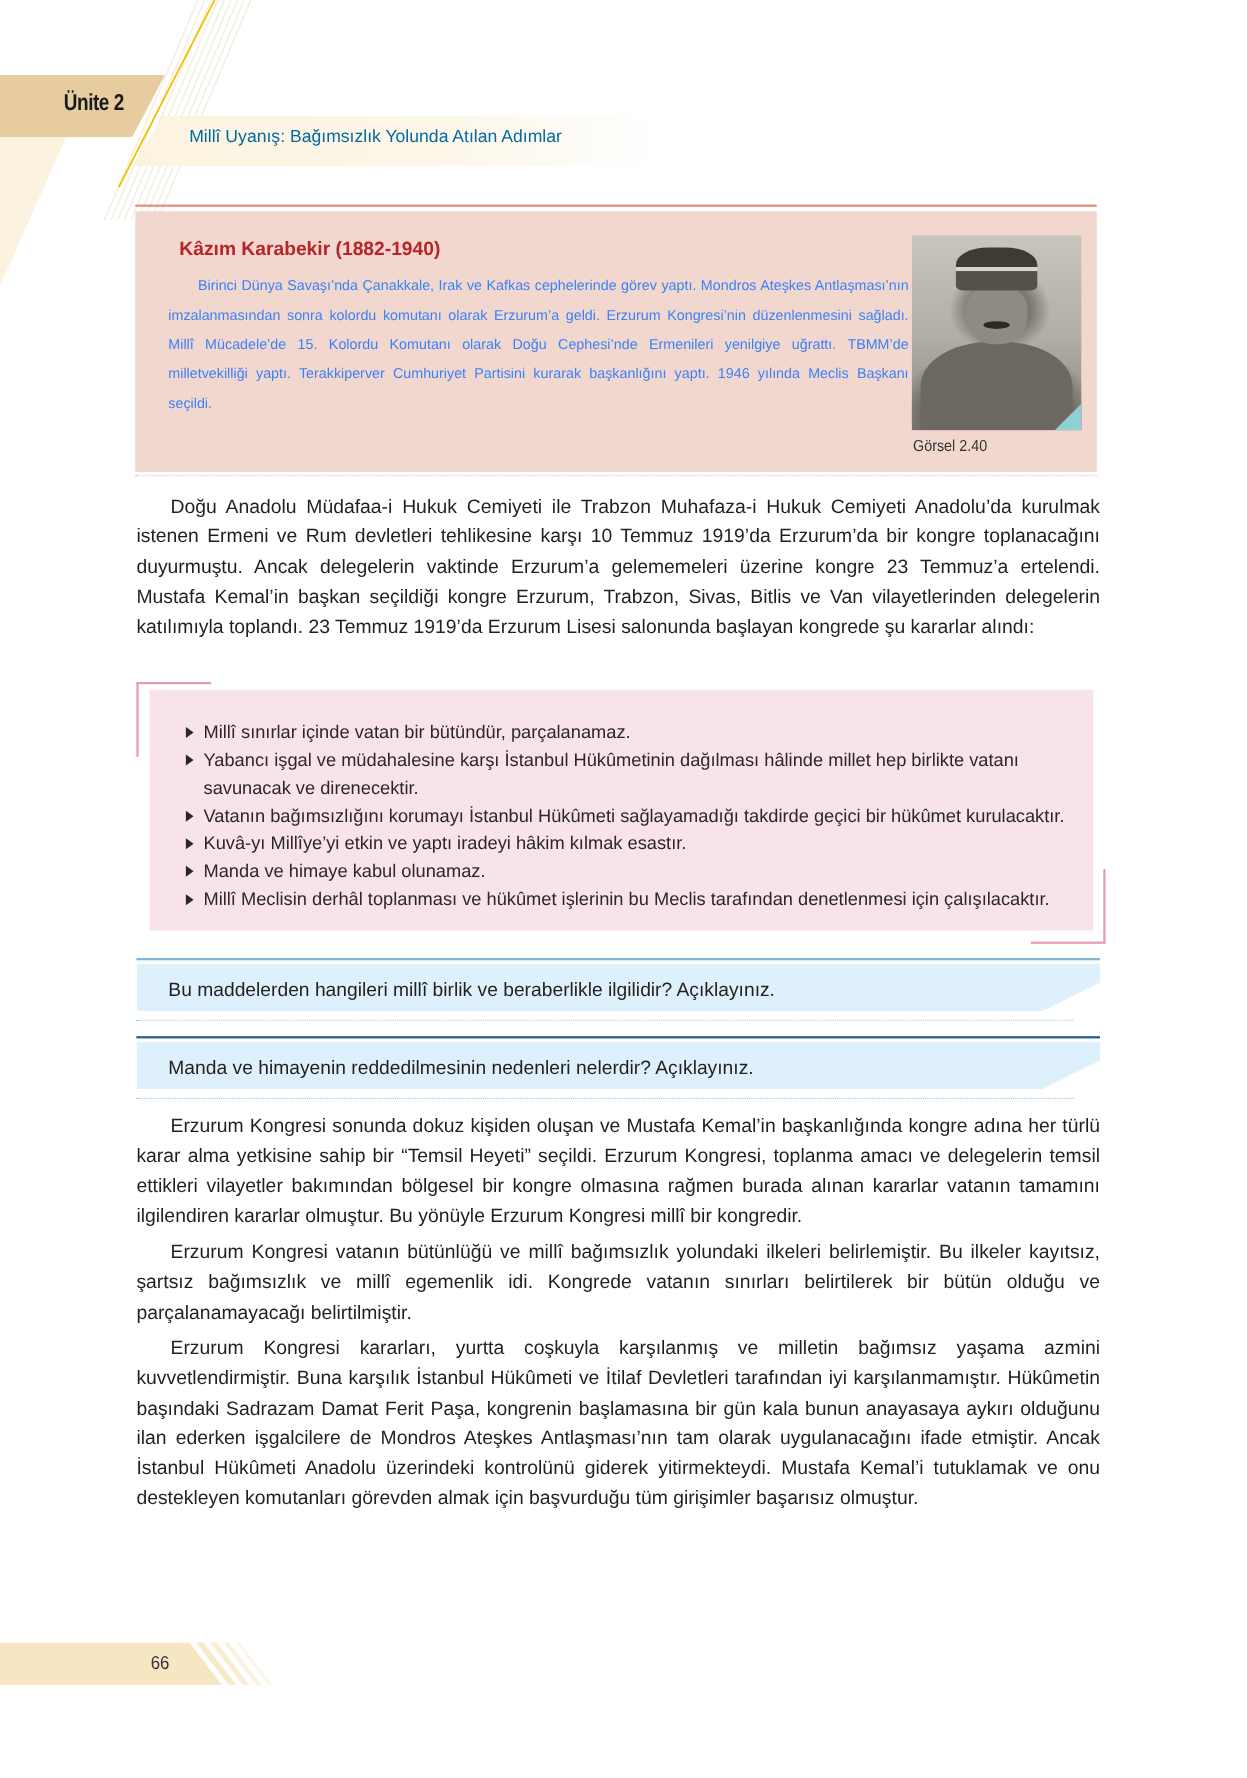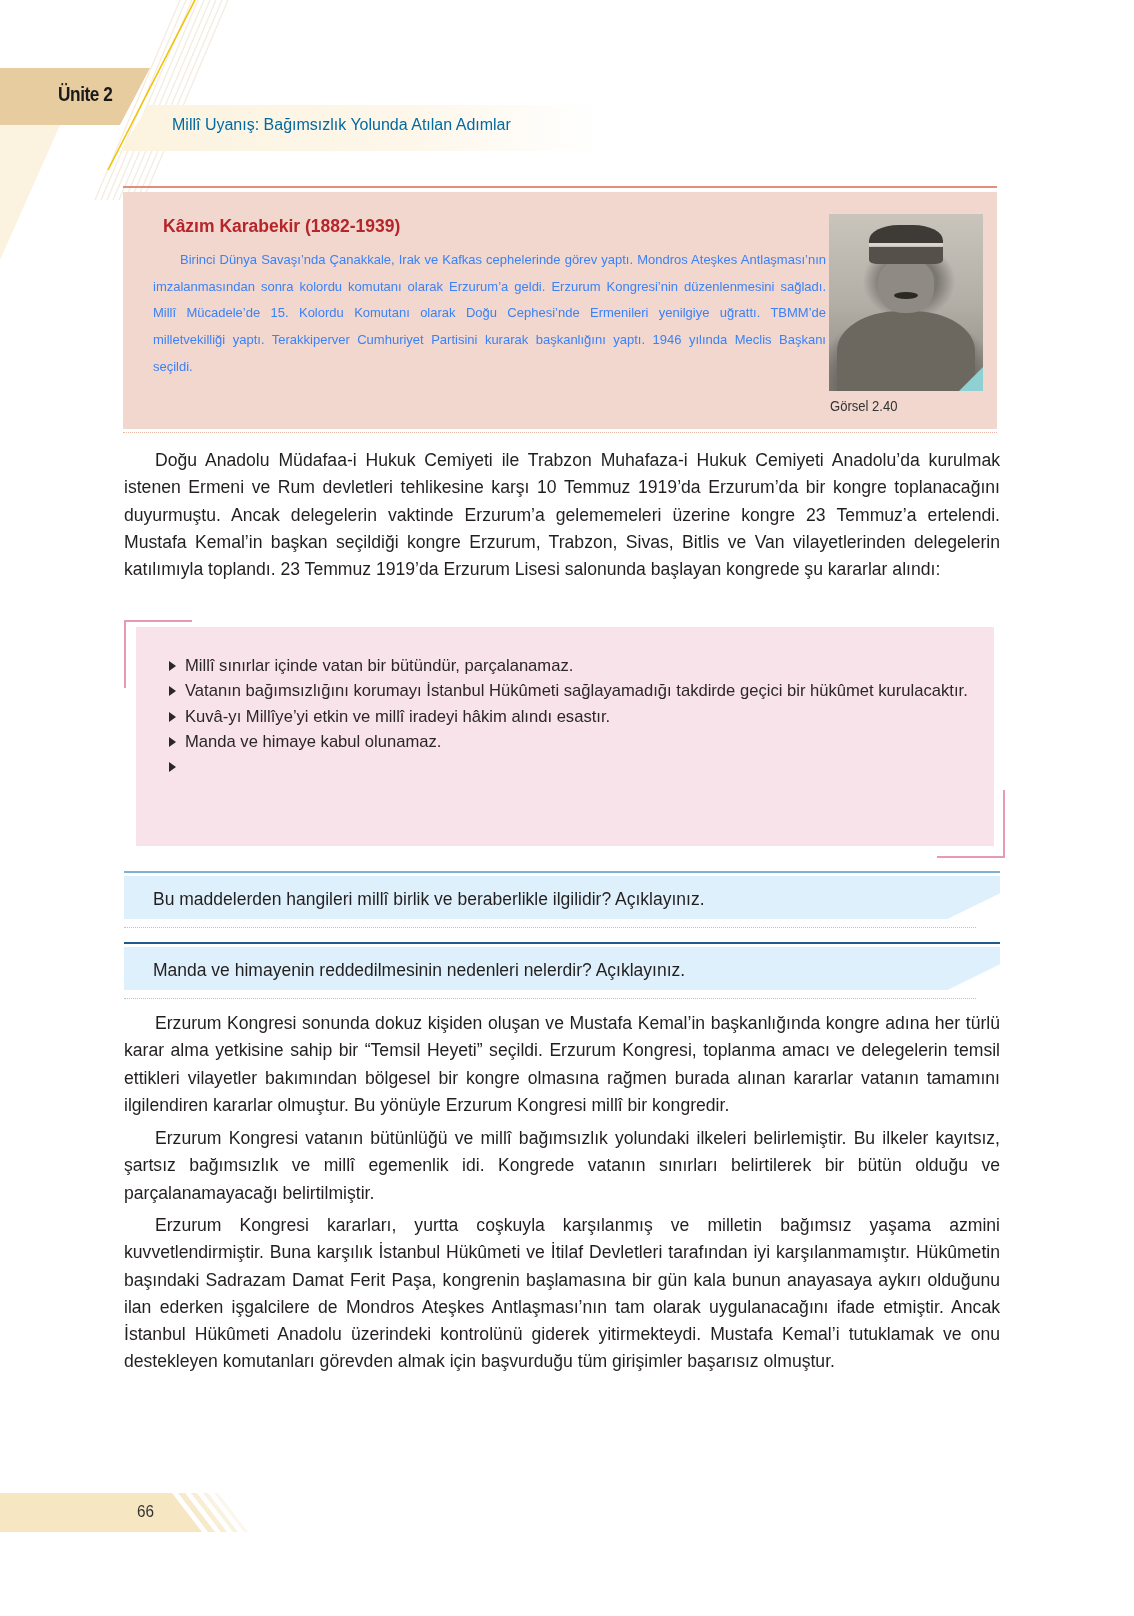--- a/index.html
+++ b/index.html
@@ -153,44 +153,45 @@
   <line x1="195" y1="0" x2="108" y2="170" stroke="#f2c200" stroke-width="1.6"></line>
 </svg>
 <div class="abs unit-tab"></div>
 <div class="abs unit-label">Ünite 2</div>
 <div class="abs subtitle-band"></div>
 <div class="abs subtitle">Millî Uyanış: Bağımsızlık Yolunda Atılan Adımlar</div>
 
 <div class="abs bio-topline"></div>
 <div class="abs bio-box"></div>
 <div class="abs bio-bottomline"></div>
-<div class="abs bio-title">Kâzım Karabekir (1882-1939)</div>
+<div class="abs bio-title">Kâzım Karabekir (1882-1940)</div>
 <div class="abs bio-text">
   <p>Birinci Dünya Savaşı’nda Çanakkale, Irak ve Kafkas cephelerinde görev yaptı. Mondros Ateşkes Antlaşması’nın imzalanmasından sonra kolordu komutanı olarak Erzurum’a geldi. Erzurum Kongresi’nin düzenlenmesini sağladı. Millî Mücadele’de 15. Kolordu Komutanı olarak Doğu Cephesi’nde Ermenileri yenilgiye uğrattı. TBMM’de milletvekilliği yaptı. Terakkiperver Cumhuriyet Partisini kurarak başkanlığını yaptı. 1946 yılında Meclis Başkanı seçildi.</p>
 </div>
 <div class="abs photo">
   <div class="body"></div>
   <div class="face"></div>
   <div class="mustache"></div>
   <div class="cap"></div>
   <div class="corner"></div>
 </div>
 <div class="abs photo-caption">Görsel 2.40</div>
 
 <p class="abs para" style="top:447px;"><span class="indent"></span><span>Doğu Anadolu Müdafaa-i Hukuk Cemiyeti ile Trabzon Muhafaza-i Hukuk Cemiyeti Anadolu’da kurulmak istenen Ermeni ve Rum devletleri tehlikesine karşı 10 Temmuz 1919’da Erzurum’da bir kongre toplanacağını duyurmuştu. Ancak delegelerin vaktinde Erzurum’a gelememeleri üzerine kongre 23 Temmuz’a ertelendi. Mustafa Kemal’in başkan seçildiği kongre Erzurum, Trabzon, Sivas, Bitlis ve Van vilayetlerinden delegelerin katılımıyla toplandı. 23 Temmuz 1919’da Erzurum Lisesi salonunda başlayan kongrede şu kararlar alındı:</span></p>
 
 <div class="abs list-bracket-tl"></div>
 <div class="abs list-bracket-br"></div>
 <div class="abs list-box"></div>
 <ul class="abs decisions">
   <li><span class="bullet"></span><span>Millî sınırlar içinde vatan bir bütündür, parçalanamaz.</span></li>
+  <li><span class="bullet"></span><span>Yabancı işgal ve müdahalesine karşı İstanbul Hükûmetinin dağılması hâlinde millet hep birlikte vatanı savunacak ve direnecektir.</span></li>
   <li><span class="bullet"></span><span>Vatanın bağımsızlığını korumayı İstanbul Hükûmeti sağlayamadığı takdirde geçici bir hükûmet kurulacaktır.</span></li>
-  <li><span class="bullet"></span><span>Kuvâ-yı Millîye’yi etkin ve millî iradeyi hâkim alındı esastır.</span></li>
+  <li><span class="bullet"></span><span>Kuvâ-yı Millîye’yi etkin ve yaptı iradeyi hâkim kılmak esastır.</span></li>
   <li><span class="bullet"></span><span>Manda ve himaye kabul olunamaz.</span></li>
-  <li><span class="bullet"></span></li>
+  <li><span class="bullet"></span><span>Millî Meclisin derhâl toplanması ve hükûmet işlerinin bu Meclis tarafından denetlenmesi için çalışılacaktır.</span></li>
 </ul>
 
 <div class="abs q-line" style="top:871px; background:#7fb3d5;"></div>
 <div class="abs q-box" style="top:876px;"></div>
 <div class="abs q-dots" style="top:927px;"></div>
 <div class="abs q-text" style="top:889px;text-align:right;">Bu maddelerden hangileri millî birlik ve beraberlikle ilgilidir? Açıklayınız.</div>
 
 <div class="abs q-line" style="top:942px; background:#1f5a8a;"></div>
 <div class="abs q-box" style="top:947px;"></div>
 <div class="abs q-dots" style="top:998px;"></div>

